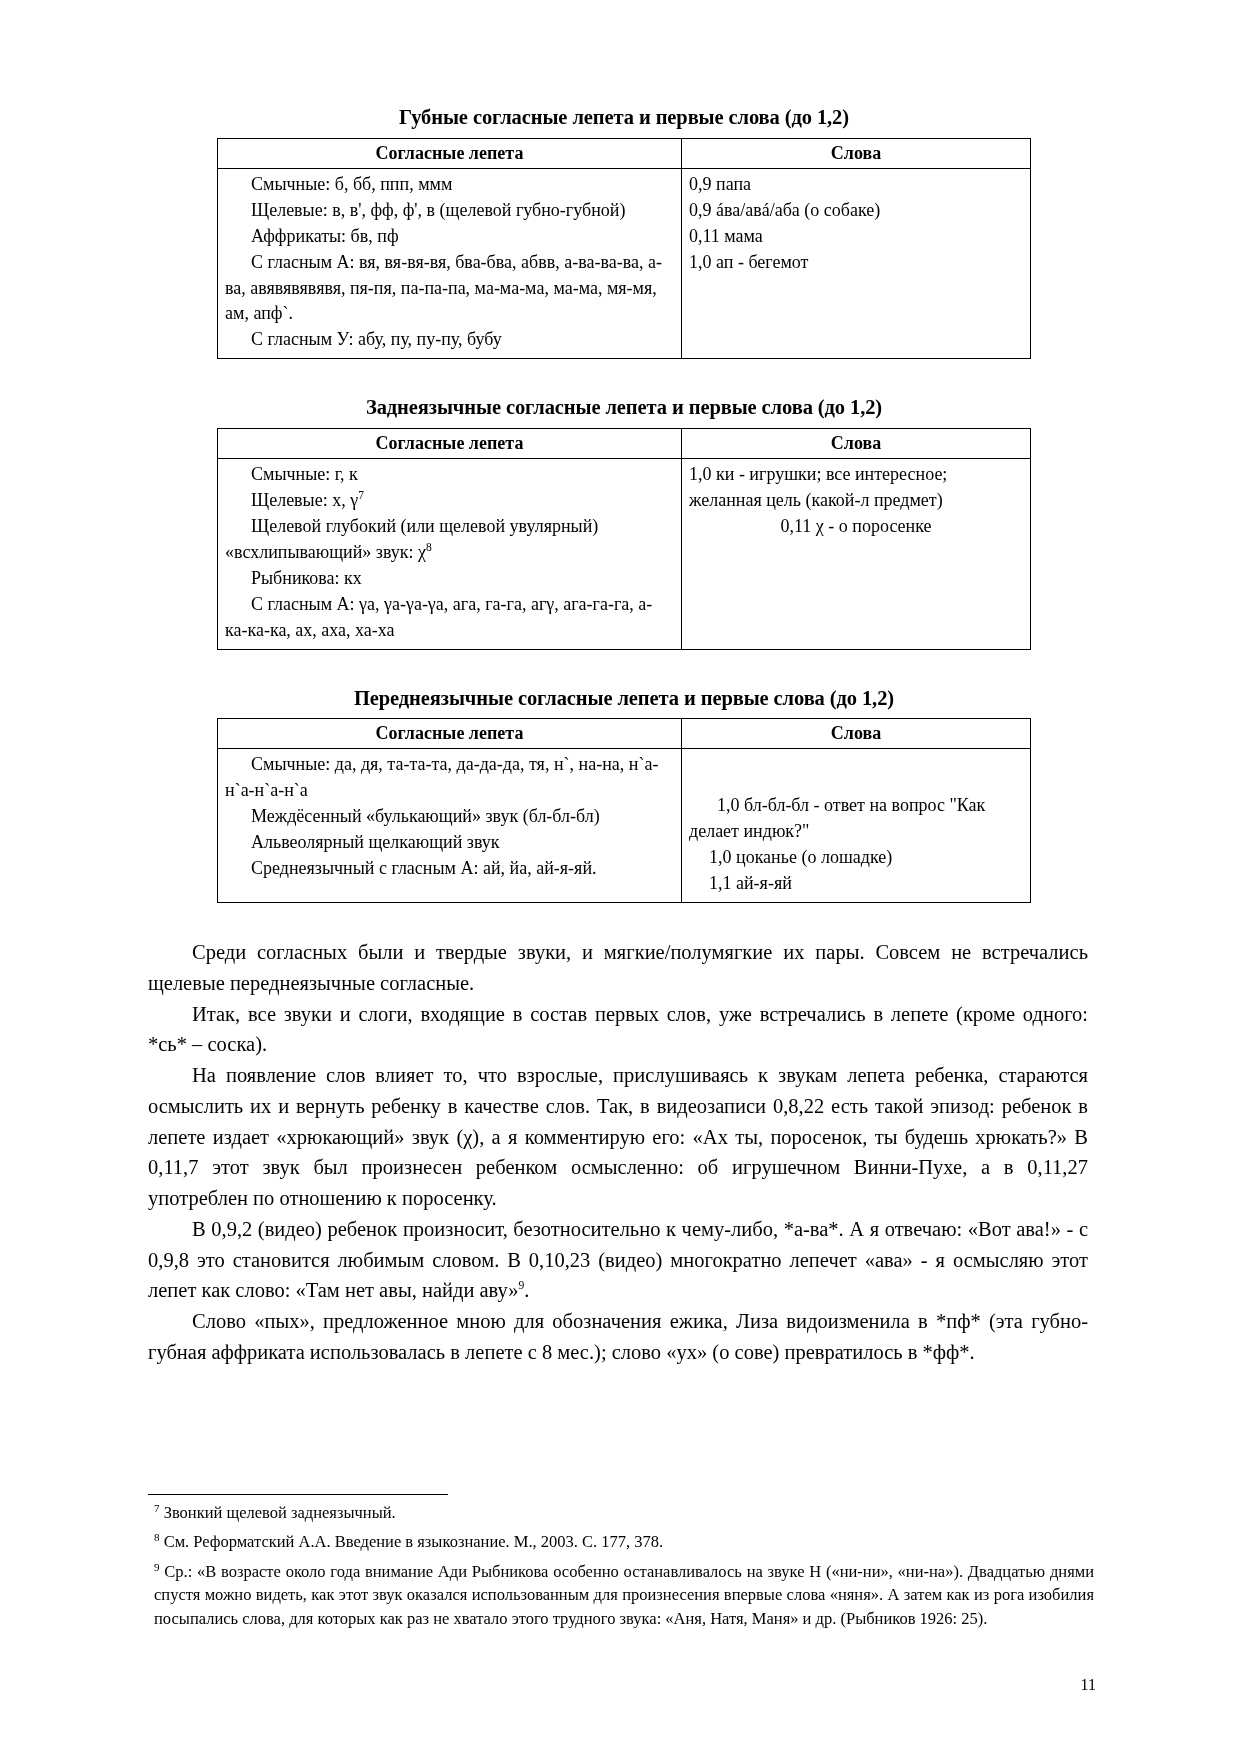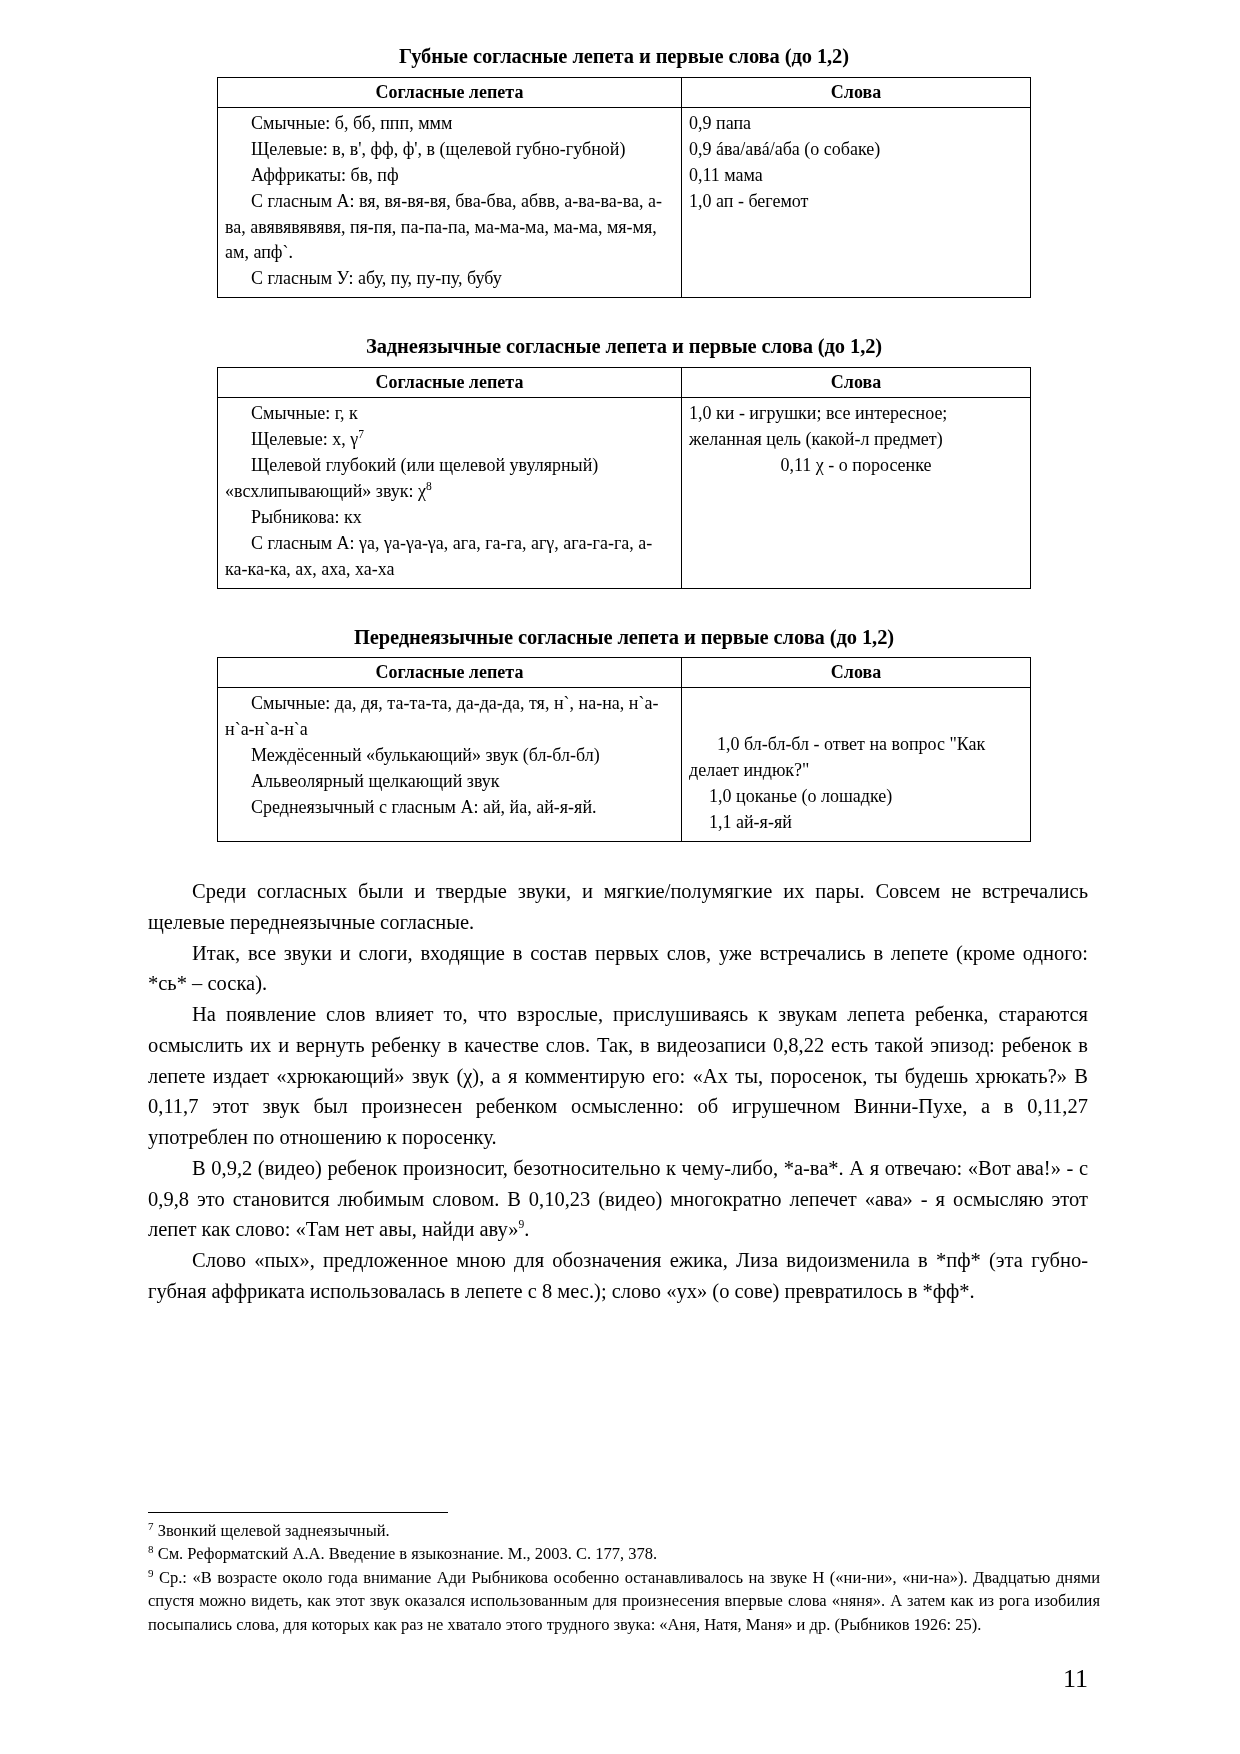--- a/index.html
+++ b/index.html
@@ -13,21 +13,21 @@
     font-family: "Liberation Serif", "DejaVu Serif", serif;
     color: #000000;
     position: relative;
     overflow: hidden;
   }
   .page {
     position: relative;
     width: 1240px;
     height: 1754px;
     box-sizing: border-box;
-    padding: 44px 140px 0 148px;
+    padding: 105px 140px 0 148px;
   }
 
   
   .table-block {
     margin-bottom: 6px;
   }
   .table-caption {
     text-align: center;
     font-weight: bold;
     font-size: 20.5px;
@@ -99,32 +99,32 @@
   .fn-rule {
     width: 300px;
     height: 0;
     border-top: 1.6px solid #000;
     margin: 0 0 6px 0;
   }
   .footnote {
     font-size: 16.5px;
     line-height: 1.42;
     text-align: justify;
-    margin: 0;
+    margin: 6px;
   }
   .footnote sup {
     font-size: 11px;
     vertical-align: super;
     line-height: 0;
   }
   .page-number {
     position: absolute;
-    right: 152px;
+    right: 144px;
     bottom: 60px;
-    font-size: 26px;
+    font-size: 16px;
   }
 </style>
 </head>
 <body>
 
 <div class="page">
 
   <div class="table-block">
     <div class="table-caption">Губные согласные лепета и первые слова (до 1,2)</div>
     <table class="doc-table">

